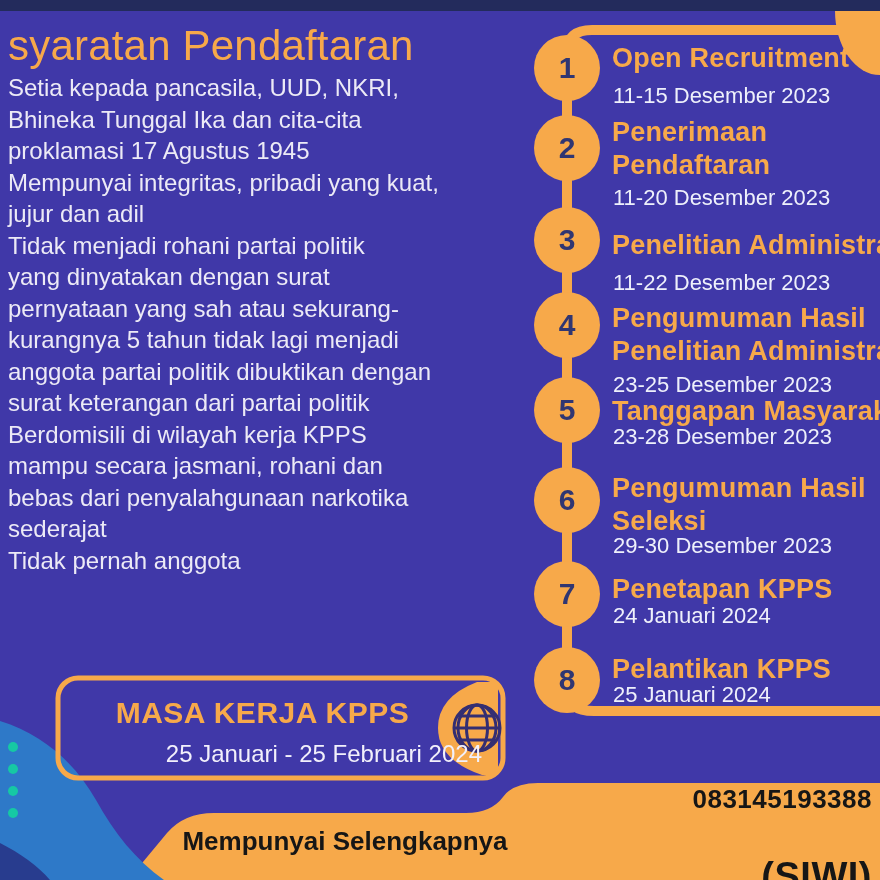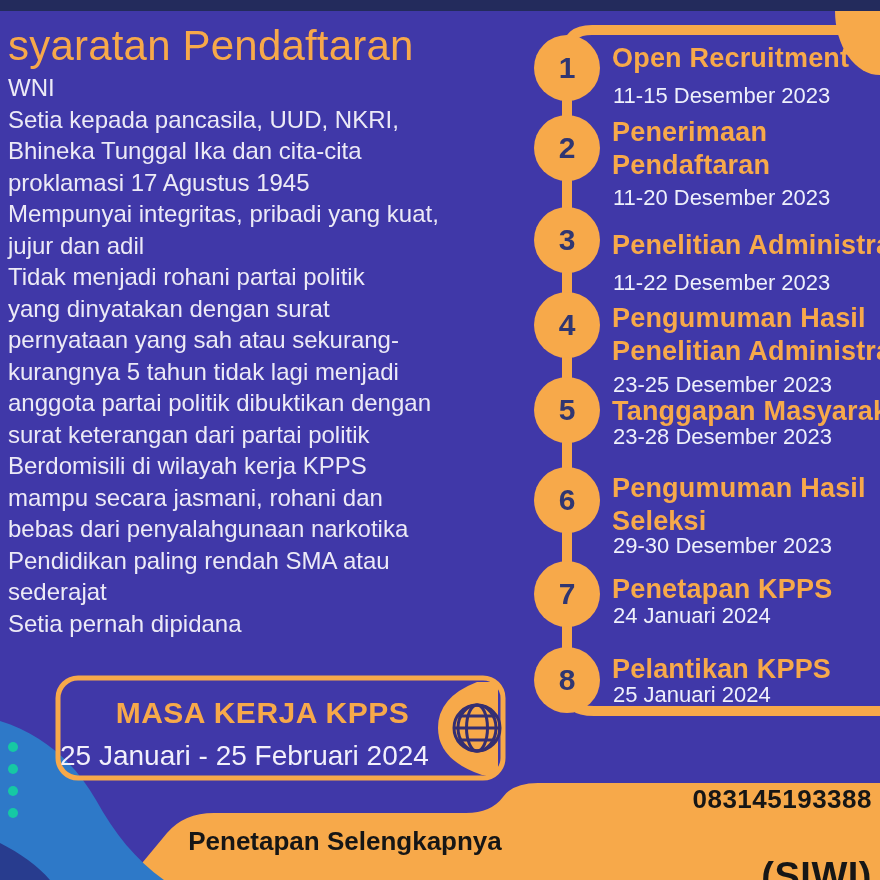--- a/index.html
+++ b/index.html
@@ -16,21 +16,21 @@
   .txt{z-index:2;}
   
   .page-title{
     left:8px;top:22px;font-size:42px;font-weight:400;color:#f7a94a;
     letter-spacing:.2px;white-space:nowrap;
   }
   .req-list{left:8px;top:72px;width:560px;}
   .req-line{height:31.5px;line-height:31.5px;font-size:24px;color:#eceaf6;white-space:nowrap;}
   
   .masa-title{left:60px;top:696px;width:405px;text-align:center;font-size:30px;font-weight:800;color:#f7a94a;letter-spacing:.5px;}
-  .masa-period{left:60px;top:740px;width:405px;text-align:left;font-size:28px;color:#f2f0fb;}
+  .masa-period{left:77px;top:740px;width:405px;text-align:right;font-size:24px;color:#f2f0fb;}
   
   .step-circle{
     width:66px;height:66px;border-radius:50%;background:#f7a94a;left:534px;
     display:flex;align-items:center;justify-content:center;
     font-size:30px;font-weight:800;color:#303672;z-index:2;
   }
   .step-title{
     left:612px;font-size:27px;font-weight:800;color:#f7a94a;line-height:33px;
     white-space:pre-line;letter-spacing:.2px;z-index:2;width:400px;
   }
@@ -80,38 +80,36 @@
     <line x1="457" y1="716" x2="497" y2="716"></line>
     <line x1="457" y1="740" x2="497" y2="740"></line>
   </g>
 </svg>
 
 <div class="abs top-strip"></div>
 
 <div class="abs txt page-title">syaratan Pendaftaran</div>
 
 <div class="abs txt req-list">
-  <div class="req-line">WNI</div>
   <div class="req-line">Setia kepada pancasila, UUD, NKRI,</div>
   <div class="req-line">Bhineka Tunggal Ika dan cita-cita</div>
   <div class="req-line">proklamasi 17 Agustus 1945</div>
   <div class="req-line">Mempunyai integritas, pribadi yang kuat,</div>
   <div class="req-line">jujur dan adil</div>
   <div class="req-line">Tidak menjadi rohani partai politik</div>
   <div class="req-line">yang dinyatakan dengan surat</div>
   <div class="req-line">pernyataan yang sah atau sekurang-</div>
   <div class="req-line">kurangnya 5 tahun tidak lagi menjadi</div>
   <div class="req-line">anggota partai politik dibuktikan dengan</div>
   <div class="req-line">surat keterangan dari partai politik</div>
   <div class="req-line">Berdomisili di wilayah kerja KPPS</div>
   <div class="req-line">mampu secara jasmani, rohani dan</div>
   <div class="req-line">bebas dari penyalahgunaan narkotika</div>
-  <div class="req-line">Pendidikan paling rendah SMA atau</div>
   <div class="req-line">sederajat</div>
-  <div class="req-line">Setia pernah dipidana</div>
+  <div class="req-line">Tidak pernah anggota</div>
 </div>
 
 <div class="abs txt masa-title">MASA KERJA KPPS</div>
 <div class="abs txt masa-period">25 Januari - 25 Februari 2024</div>
 
 <div class="abs step-circle" style="top:35px">1</div>
 <div class="abs step-circle" style="top:115px">2</div>
 <div class="abs step-circle" style="top:207px">3</div>
 <div class="abs step-circle" style="top:292px">4</div>
 <div class="abs step-circle" style="top:377px">5</div>
@@ -139,15 +137,15 @@
 <div class="abs step-title" style="top:472px">Pengumuman Hasil
 Seleksi</div>
 <div class="abs step-date" style="top:533px">29-30 Desember 2023</div>
 
 <div class="abs step-title" style="top:573px">Penetapan KPPS</div>
 <div class="abs step-date" style="top:603px">24 Januari 2024</div>
 
 <div class="abs step-title" style="top:653px">Pelantikan KPPS</div>
 <div class="abs step-date" style="top:682px">25 Januari 2024</div>
 
-<div class="abs txt info-label">Penetapan Selengkapnya</div>
+<div class="abs txt info-label">Mempunyai Selengkapnya</div>
 <div class="abs txt phone">083145193388</div>
 <div class="abs txt contact">(SIWI)</div>
 
 </body></html>

